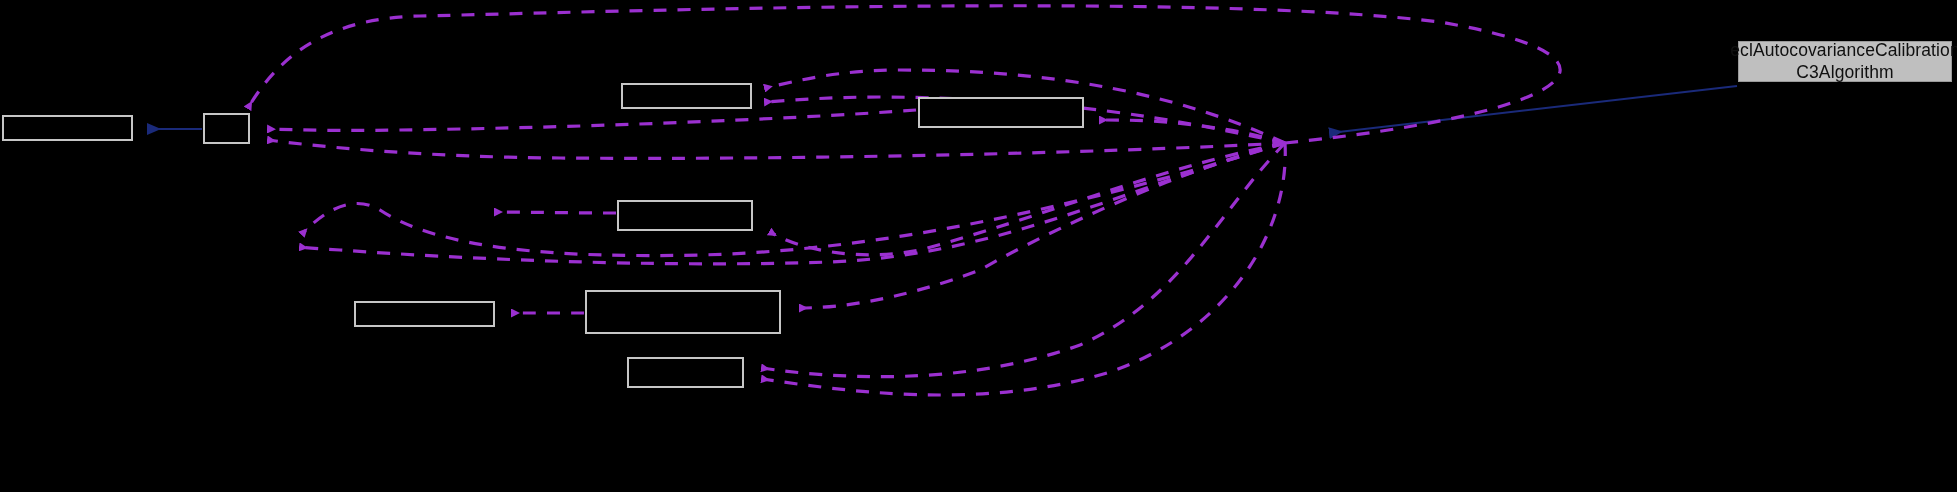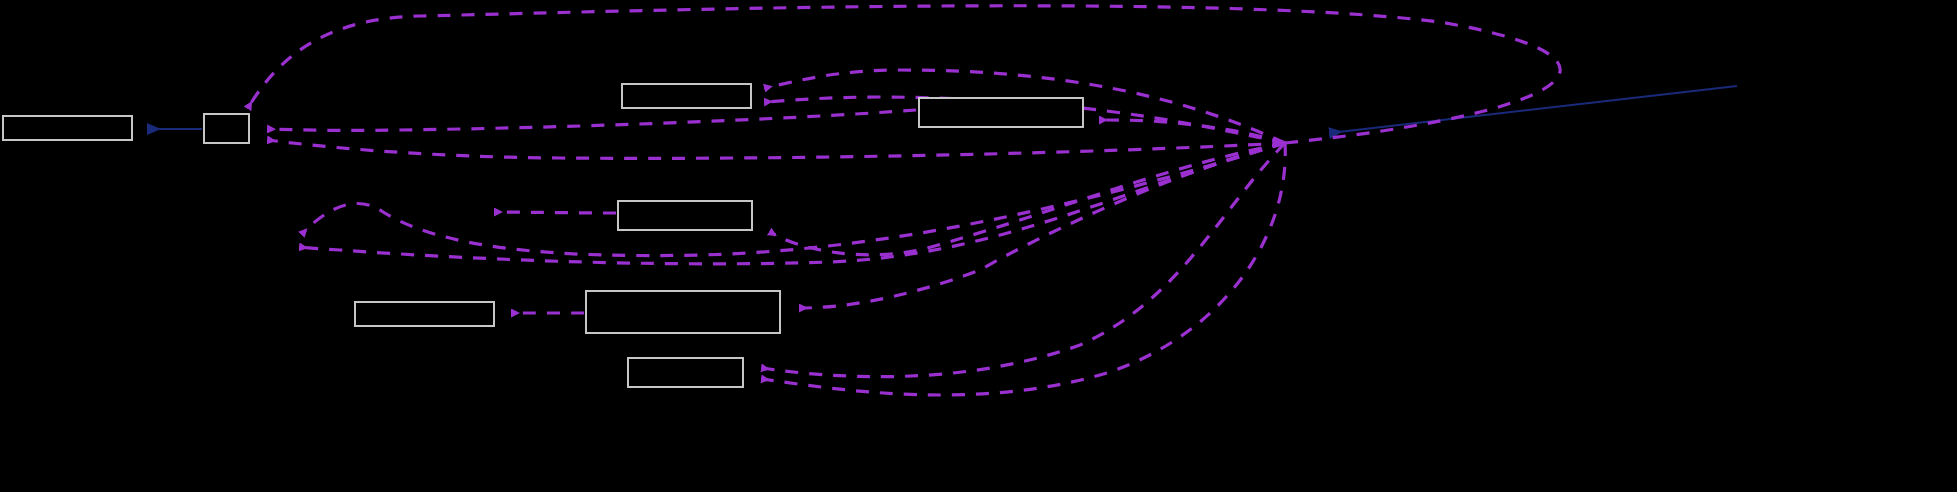--- a/index.html
+++ b/index.html
@@ -137,14 +137,18 @@
   </div>
 
   <div class="node-box empty" style="left:585px; top:290px; width:196px; height:44px;">
     <span class="node-label"></span>
   </div>
 
   <div class="node-box empty" style="left:627px; top:357px; width:117px; height:31px;">
     <span class="node-label"></span>
   </div>
 
+  <div class="node-box primary" style="left:1738px; top:41px; width:214px; height:41px;">
+    <span class="node-label">eclAutocovarianceCalibration
+C3Algorithm</span>
+  </div>
 
 </div>
 
 </body></html>

